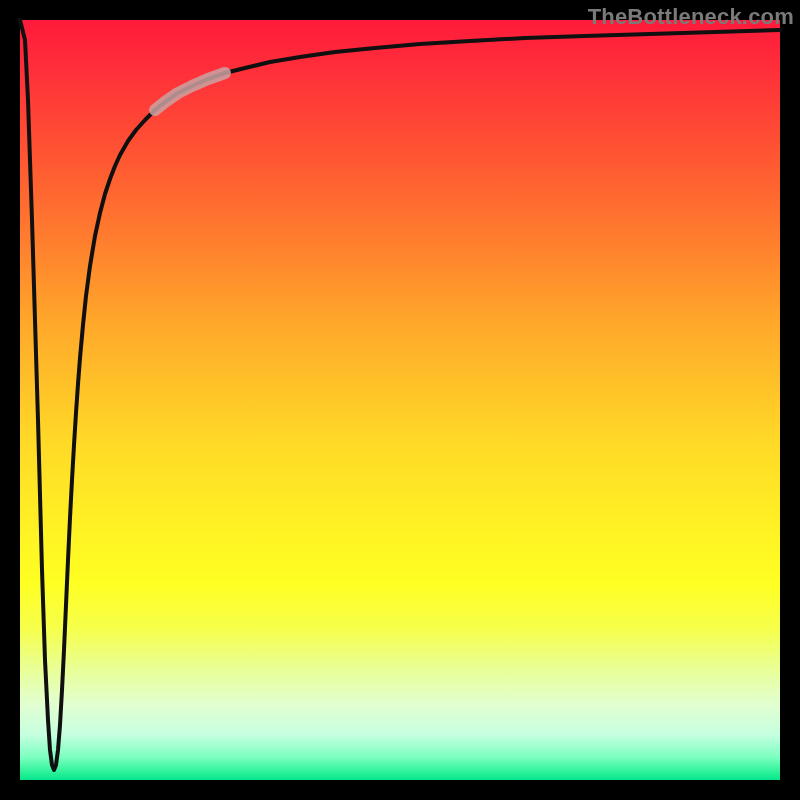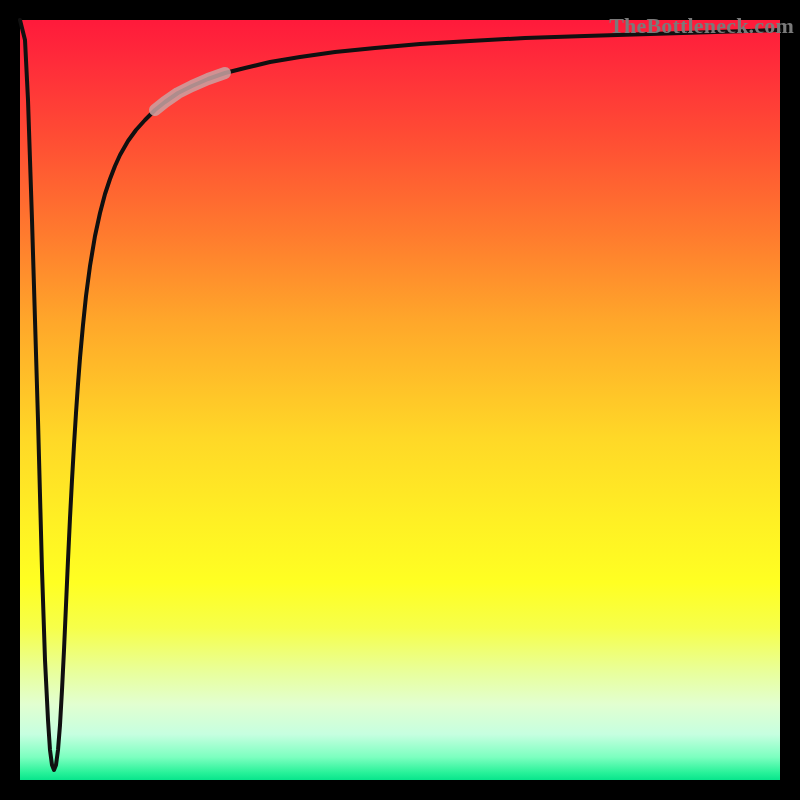--- a/index.html
+++ b/index.html
@@ -36,28 +36,27 @@
       #e8ff9e 86%,
       #e2ffd0 90%,
       #c6ffe0 94%,
       #7cffc0 97%,
       #29f29a 99%,
       #08e58c 100%
     );
   }
   .watermark {
     position: absolute;
-    top: 13px;
+    top: 4px;
     right: 6px;
     font-size: 22px;
     font-weight: 600;
     color: #7a7a7a;
     letter-spacing: 0.2px;
     user-select: none;
-    font-family: Liberation Serif, serif;
   }
   svg.curve {
     position: absolute;
     left: 20px;
     top: 20px;
     width: 760px;
     height: 760px;
     overflow: visible;
   }
 </style>

